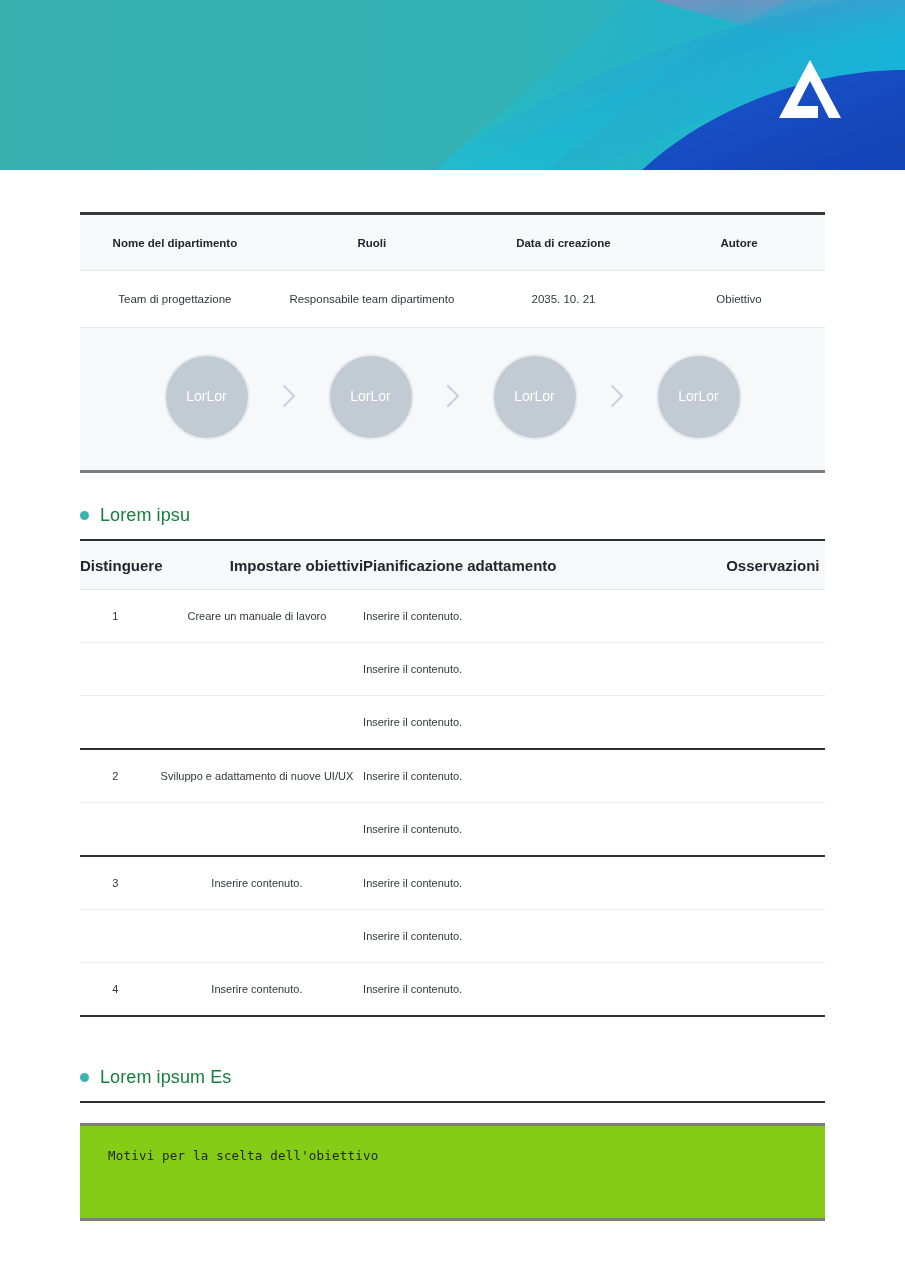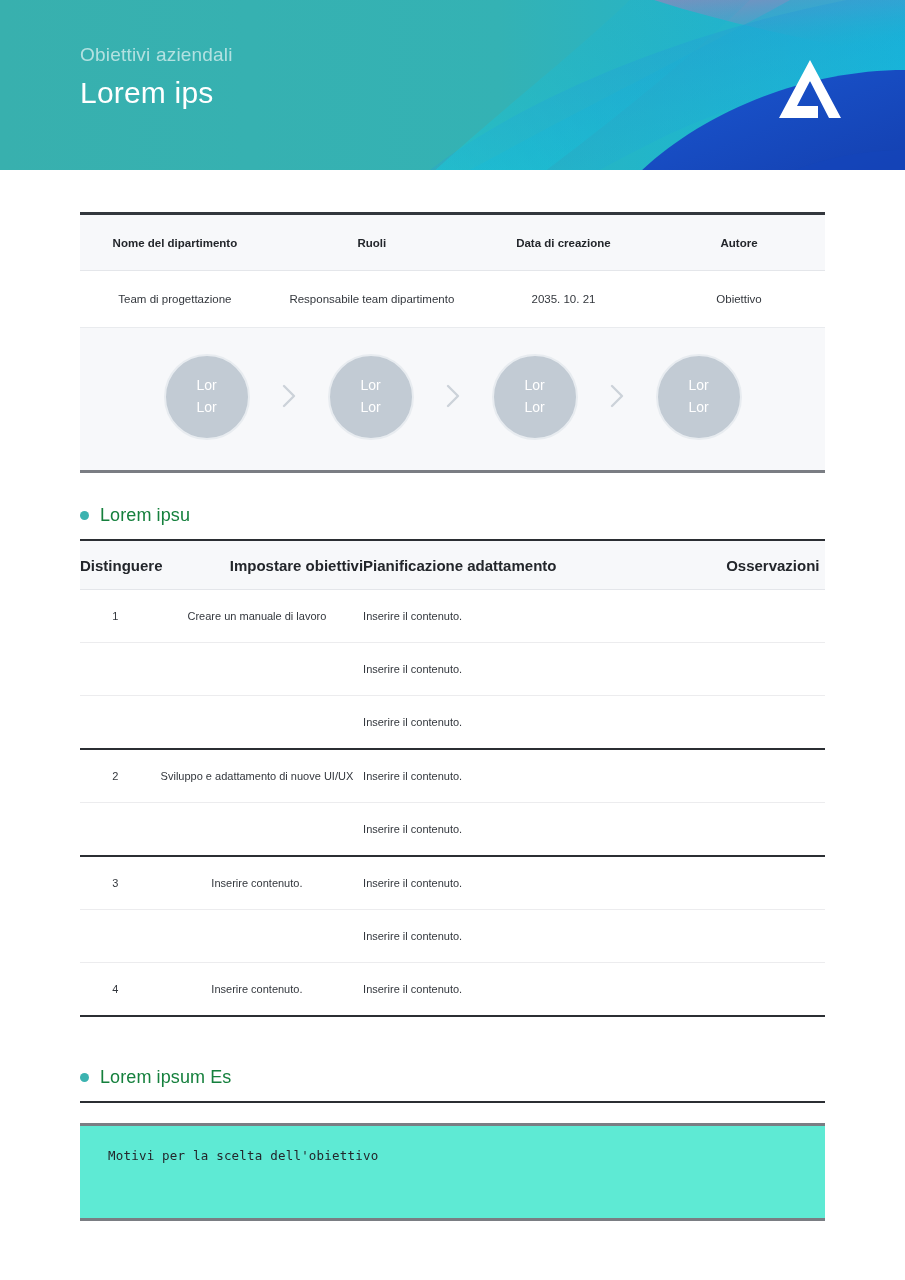--- a/index.html
+++ b/index.html
@@ -111,21 +111,21 @@
     gap: 0;
   }
   .flow-node {
     width: 86px;
     height: 86px;
     border-radius: 50%;
     background: #c2cbd4;
     border: 2px solid #e8ecf0;
     box-sizing: border-box;
     display: flex;
-    flex-direction: column;
+    flex-direction: row;
     align-items: center;
     justify-content: center;
     color: #ffffff;
     font-size: 14px;
     line-height: 1.55;
     flex: 0 0 auto;
   }
   .flow-node span { display: block; }
   .flow-arrow {
     flex: 0 0 auto;
@@ -197,21 +197,21 @@
   .main-table td.mt-c2 { text-align: center; }
   .main-table td.mt-c3 { text-align: left; }
   .main-table td.mt-c4 { text-align: center; }
 
   .main-table tr.sep-light > td { border-bottom: 1px solid #ececee; }
   .main-table tr.sep-dark  > td { border-bottom: 2px solid #2b2e33; }
 
   
   .notes-block {
     margin-top: 20px;
-    background: #5eead4;
+    background: #84cc16;
     border-top: 3px solid #7a7d83;
     border-bottom: 3px solid #7a7d83;
     height: 98px;
     box-sizing: border-box;
     padding: 22px 28px 0;
   }
   .notes-text {
     font-family: "DejaVu Sans Mono", "Liberation Mono", monospace;
     font-size: 12.5px;
     color: #23262b;
@@ -258,24 +258,20 @@
       <rect x="0" y="0" width="905" height="170" fill="url(#gTeal)"></rect>
       <path d="M600,-20 L905,-20 L905,60 C820,40 700,22 600,-20 Z" fill="url(#gMag)"></path>
       <path d="M905,0 L905,170 L470,170 C560,120 700,50 790,0 Z" fill="url(#gBlue2)"></path>
       <path d="M905,-10 L905,90 C800,70 690,120 600,170 L430,170 C520,100 700,20 905,-10 Z" fill="url(#gBlue1)" opacity="0.55"></path>
       <path d="M640,-10 L760,-10 C690,60 600,130 540,175 L430,175 C500,110 580,50 640,-10 Z" fill="url(#gCyanEdge)" opacity="0.6"></path>
       <path d="M905,70 C800,70 700,115 640,172 L905,172 Z" fill="url(#gDeep)"></path>
       <path d="M905,150 C860,150 820,160 790,172 L905,172 Z" fill="#1446bb" opacity="0.55"></path>
     </svg>
   </div>
 
-  <div class="banner-text">
-    <div class="banner-eyebrow">Obiettivi aziendali</div>
-    <div class="banner-title">Lorem ips</div>
-  </div>
 
   <div class="banner-logo">
     <svg viewBox="0 0 66 62" xmlns="http://www.w3.org/2000/svg">
       <path d="M33 2 L64 60 L52 60 L33 23 L20 48 L41 48 L41 60 L2 60 Z" fill="#ffffff"></path>
     </svg>
   </div>
 </div>
 
 <div class="page">
 

